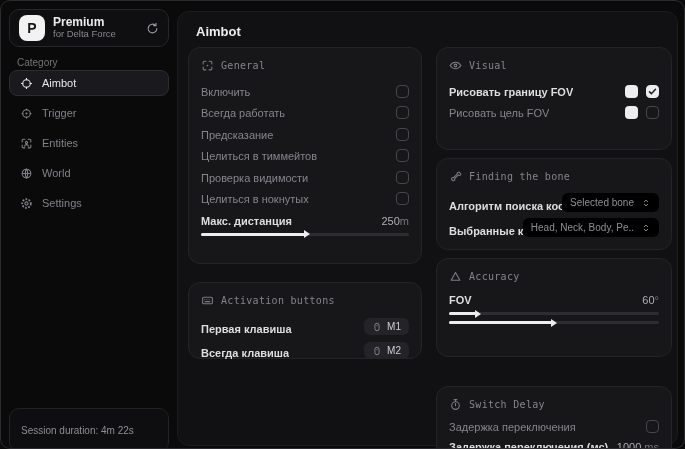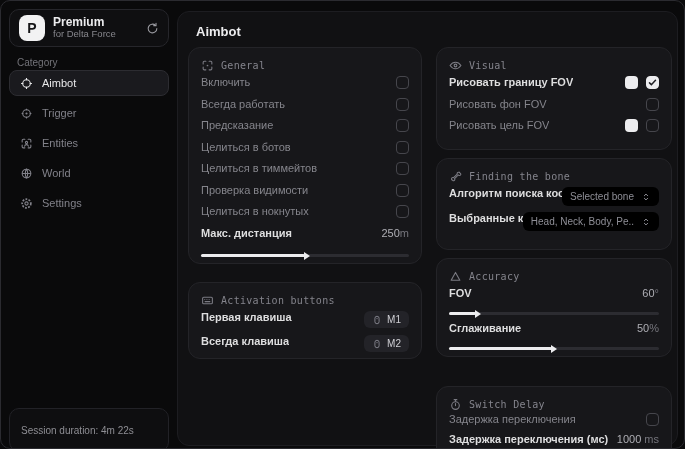--- a/index.html
+++ b/index.html
@@ -31,21 +31,21 @@
   #card-general { top:35px; height:217px; }
   #card-activation { top:270px; height:77px; }
   #card-visual { top:35px; height:103px; }
   #card-bone { top:146px; height:92px; }
   #card-accuracy { top:246px; height:99px; }
   #card-switch { top:374px; height:77px; }
 
   .sec-header { display:flex; align-items:center; gap:7px; height:16px; color:#84848c; font-family:"DejaVu Sans Mono",monospace; font-size:10px; letter-spacing:.3px; margin-bottom:3px; }
   .sec-header .hicon { display:flex; color:#7b7b83; }
 
-  .row { display:flex; align-items:flex-start; justify-content:space-between; height:21.5px; }
+  .row { display:flex; align-items:flex-end; justify-content:space-between; height:21.5px; }
   .row-lg { height:25px; }
   .lbl { font-size:11px; color:#85858c; white-space:nowrap; overflow:hidden; }
   .lbl.strong { color:#dededf; font-weight:bold; }
   .val { font-size:11px; color:#aeaeb4; white-space:nowrap; }
   .val .unit { color:#75757c; }
 
   .checkbox { width:13px; height:13px; border:1.4px solid #46464c; border-radius:4px; display:flex; align-items:center; justify-content:center; flex:0 0 auto; }
   .checkbox svg { display:none; }
   .checkbox.checked { background:#ededef; border-color:#ededef; }
   .checkbox.checked svg { display:block; }
@@ -163,24 +163,20 @@
         </div>
       <div class="row">
           <span class="lbl">Всегда работать</span>
           <span class="checkbox"></span>
         </div>
       <div class="row">
           <span class="lbl">Предсказание</span>
           <span class="checkbox"></span>
         </div>
       <div class="row">
-          <span class="lbl">Целиться в ботов</span>
-          <span class="checkbox"></span>
-        </div>
-      <div class="row">
           <span class="lbl">Целиться в тиммейтов</span>
           <span class="checkbox"></span>
         </div>
       <div class="row">
           <span class="lbl">Проверка видимости</span>
           <span class="checkbox"></span>
         </div>
       <div class="row">
           <span class="lbl">Целиться в нокнутых</span>
           <span class="checkbox"></span>
@@ -245,26 +241,20 @@
         <span class="ctrls">
           <span class="swatch"></span>
           <span class="checkbox checked">
               <svg width="9" height="9" viewBox="0 0 24 24" fill="none" stroke="#202024" stroke-width="4" stroke-linecap="round">
                 <path d="M4 13l5 5L20 6"></path>
               </svg>
             </span>
         </span>
       </div>
       <div class="row">
-        <span class="lbl">Рисовать фон FOV</span>
-        <span class="ctrls">
-          <span class="checkbox"></span>
-        </span>
-      </div>
-      <div class="row">
         <span class="lbl">Рисовать цель FOV</span>
         <span class="ctrls">
           <span class="swatch"></span>
           <span class="checkbox"></span>
         </span>
       </div>
     </div>
 
     <div class="card col-r" id="card-bone">
       <div class="sec-header">
@@ -308,24 +298,20 @@
           </span>
         <span>Accuracy</span>
       </div>
       <div class="row" style="height:19px">
         <span class="lbl strong">FOV</span>
         <span class="val"><span>60</span><span class="unit">°</span></span>
       </div>
       <div class="track">
           <div class="fill" style="width: 13%;"></div>
         </div>
-      <div class="row" style="height:19px;margin-top:7px">
-        <span class="lbl strong">Сглаживание</span>
-        <span class="val"><span>50</span><span class="unit">%</span></span>
-      </div>
       <div class="track">
           <div class="fill" style="width: 49%;"></div>
         </div>
     </div>
 
     <div class="card col-r" id="card-switch">
       <div class="sec-header" style="margin-bottom:1px">
         <span class="hicon">
             <svg width="13" height="13" viewBox="0 0 24 24" fill="none" stroke="currentColor" stroke-width="2" stroke-linecap="round">
               <circle cx="12" cy="14" r="7"></circle>

